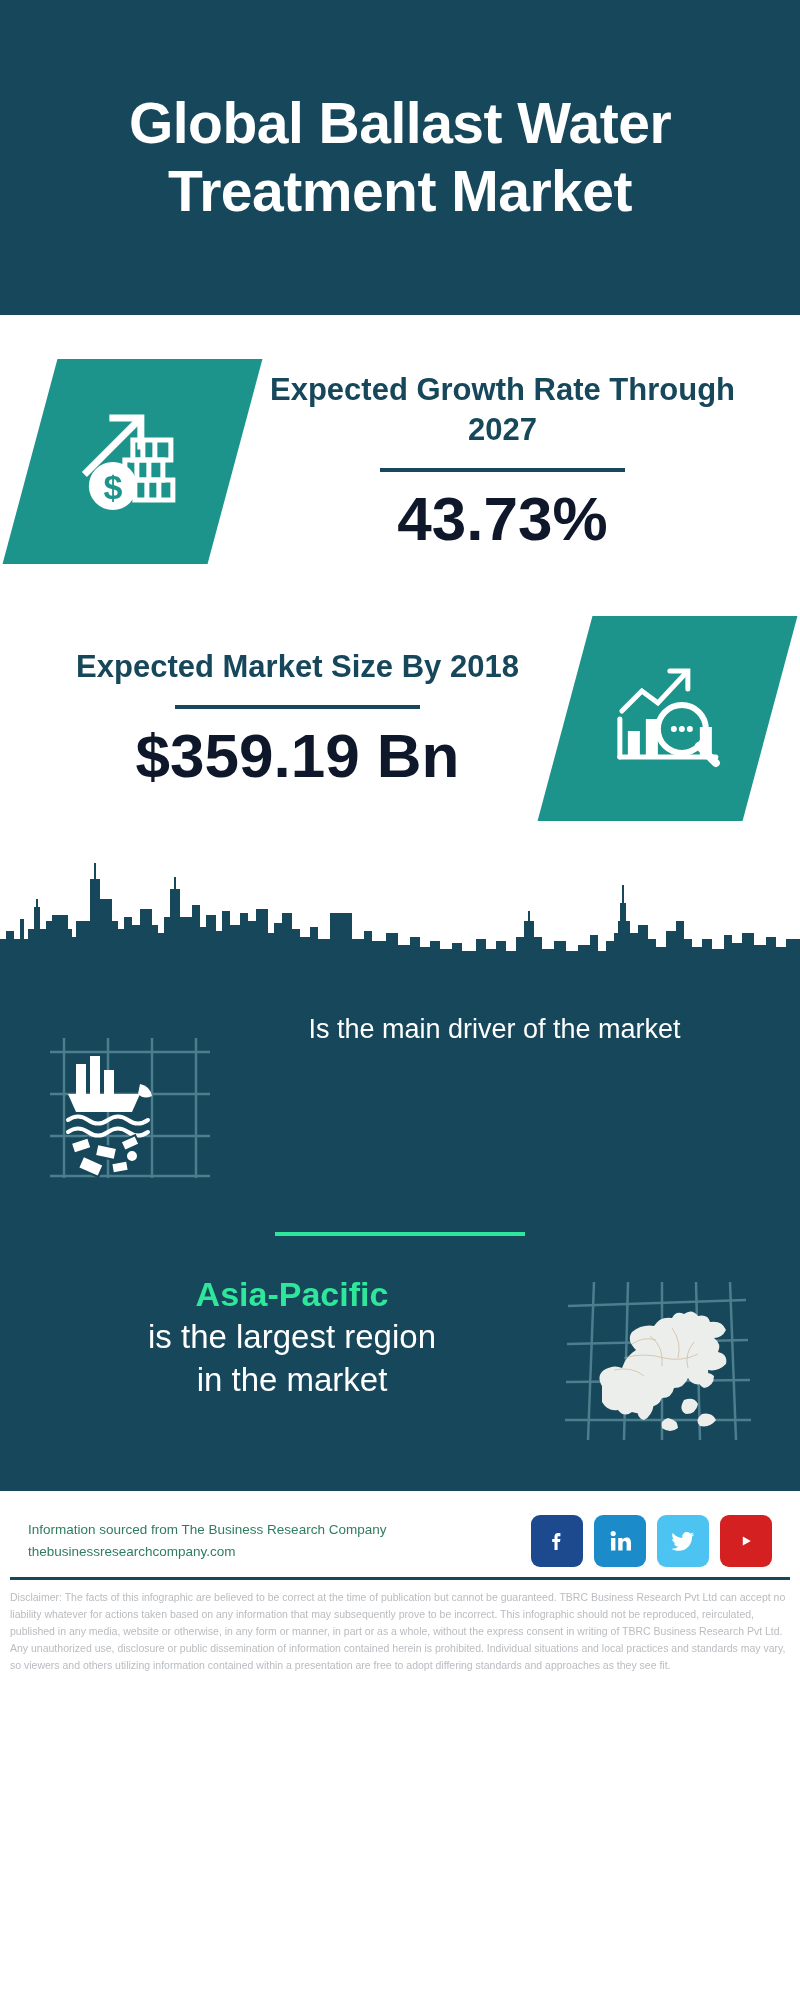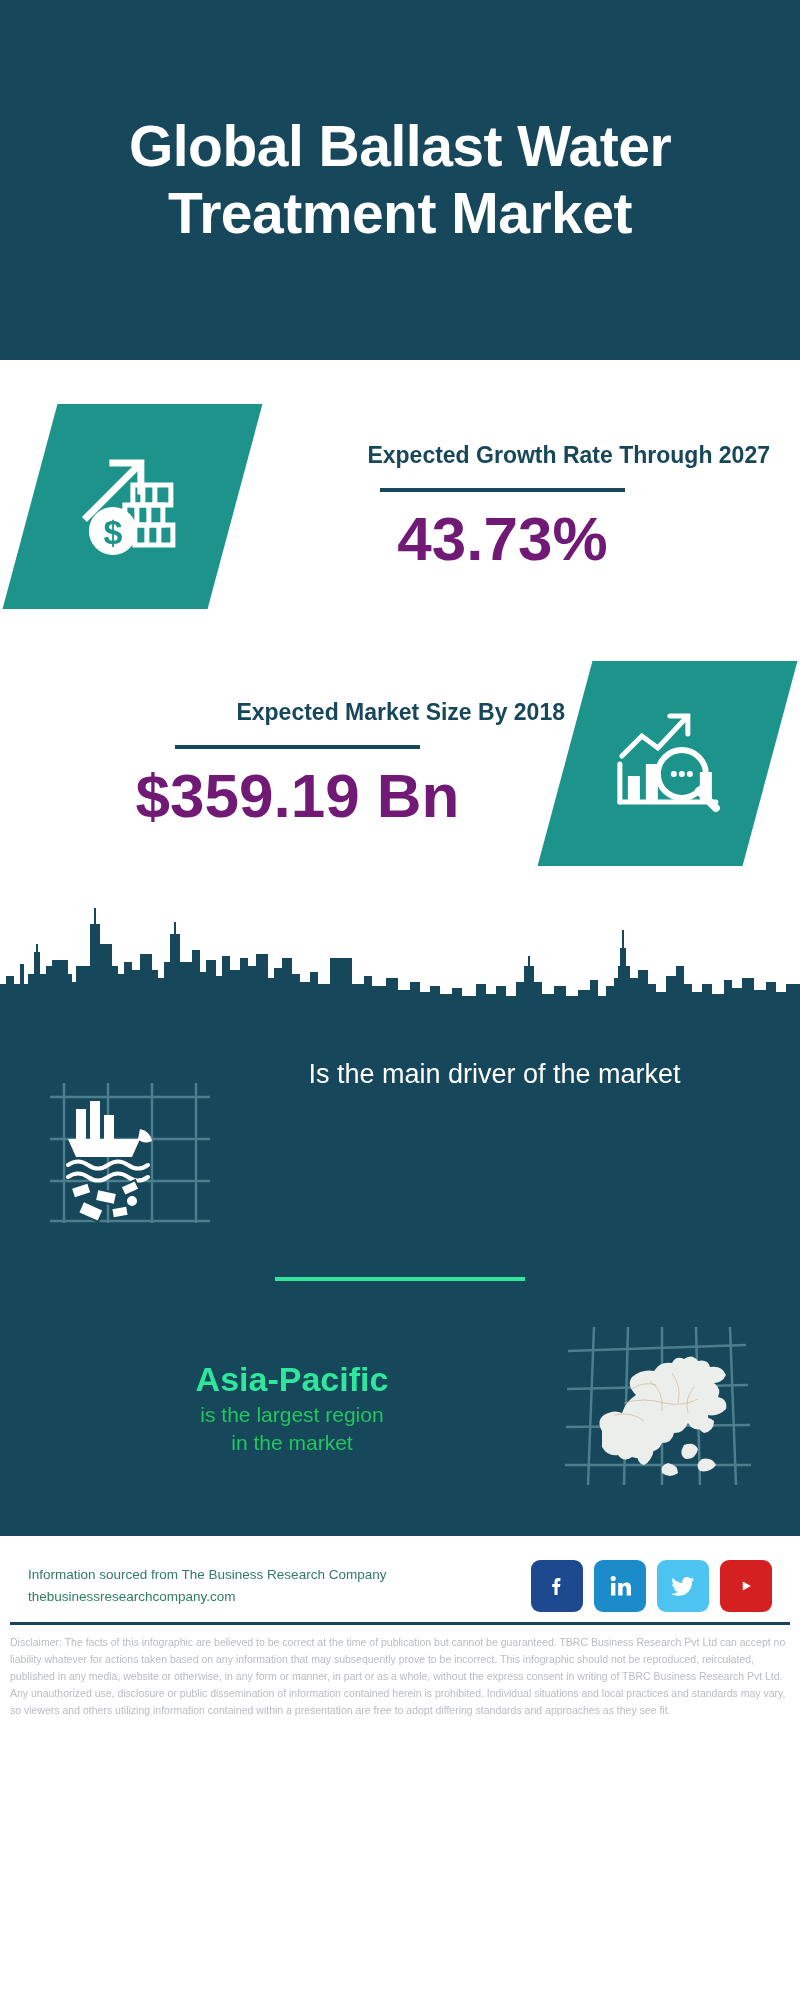--- a/index.html
+++ b/index.html
@@ -9,21 +9,21 @@
     background: #ffffff;
     width: 800px;
     min-height: 2000px;
     overflow-x: hidden;
   }
   .page { position: relative; width: 800px; min-height: 2000px; background:#fff; }
 
   
   .header {
     background: #16475a;
-    height: 360px;
+    height: 315px;
     display: flex;
     align-items: center;
     justify-content: center;
     padding: 0 40px;
   }
   .header-title {
     color: #ffffff;
     font-size: 57px;
     line-height: 1.18;
     font-weight: bold;
@@ -49,33 +49,32 @@
     display: flex;
     align-items: center;
     justify-content: center;
     flex: none;
   }
   .tile .glyph { transform: skewX(15deg); display:block; }
 
   .stat-text { flex: 1; text-align: center; }
   .stat-label {
     color: #16475a;
-    font-size: 23px;
+    font-size: 31px;
     font-weight: bold;
     line-height: 1.32;
-    text-align: right;
   }
   .rule {
     width: 245px;
     height: 4px;
     background: #16475a;
     margin: 17px auto 13px;
   }
   .stat-value {
-    color: #701a75;
+    color: #0f172a;
     font-size: 62px;
     font-weight: bold;
     line-height: 1.1;
   }
 
   
   .skyline { display:block; width:800px; height:120px; margin-top: 34px; }
   .dark-panel {
     background: #16475a;
     padding: 6px 0 40px;
@@ -105,35 +104,34 @@
   }
   .divider {
     width: 250px;
     height: 4px;
     background: #2fe79b;
     margin: 33px auto 0;
   }
 
   .region-row {
     display: flex;
-    align-items: center;
     justify-content: center;
     padding: 36px 36px 0 36px;
     gap: 6px;
   }
   .region-text { flex: 1; text-align: center; }
   .region-head {
     color: #2fe79b;
     font-size: 34px;
     font-weight: bold;
     line-height: 1.3;
   }
   .region-sub {
-    color: #22c55e;
-    font-size: 21px;
+    color: #ffffff;
+    font-size: 33px;
     line-height: 1.3;
   }
   .region-icon { flex: none; width: 210px; }
 
   
   .footer {
     background: #ffffff;
     padding: 24px 28px 10px 28px;
     display: flex;
     align-items: center;

